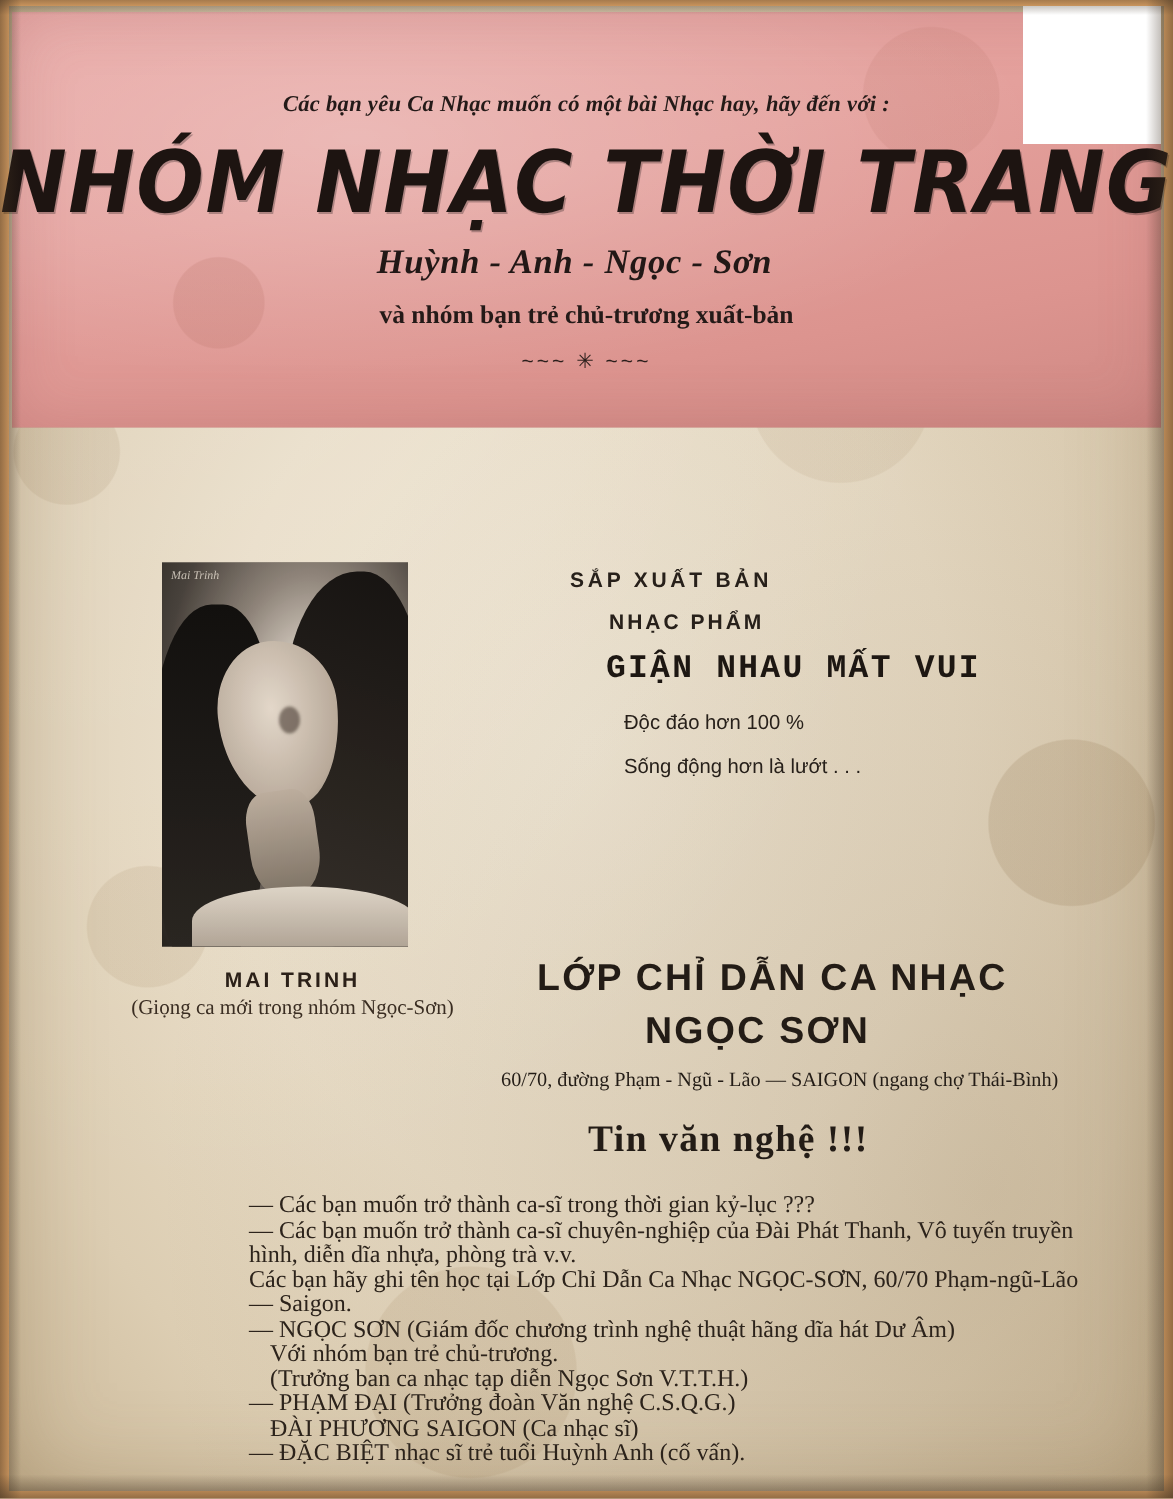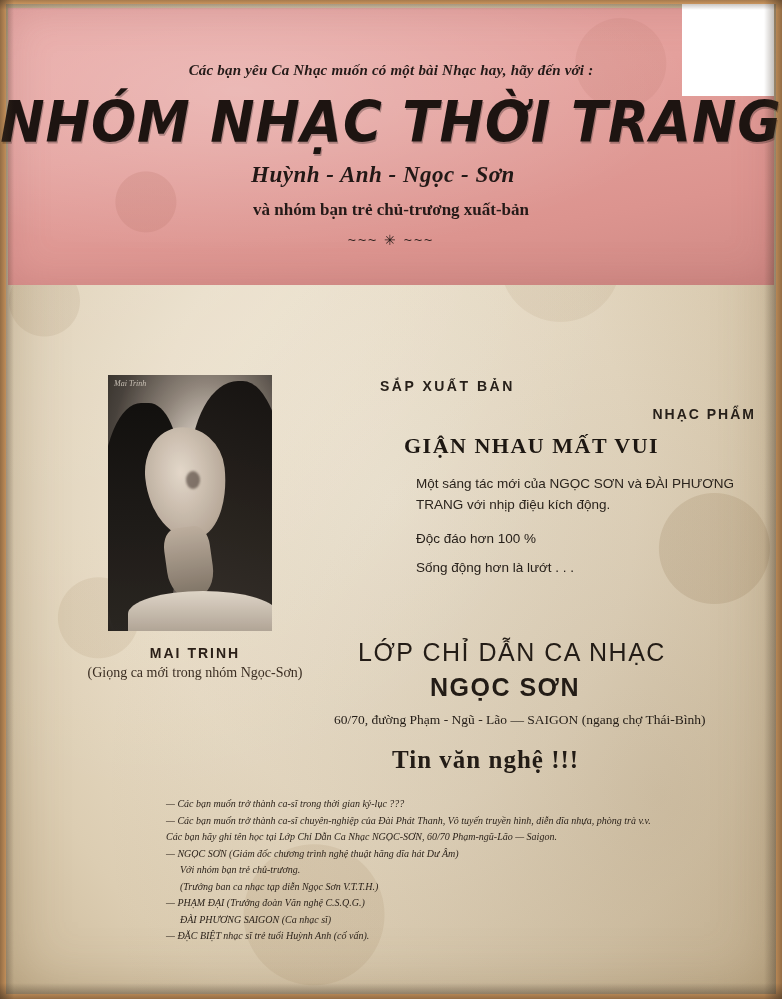--- a/index.html
+++ b/index.html
@@ -239,26 +239,25 @@
     letter-spacing: 2.5px;
     margin-left: 24px;
   }
   #release .kind {
     margin-top: 12px;
     margin-left: 50px;
     font-family: "Liberation Sans", sans-serif;
     font-size: 14px;
     font-weight: bold;
     letter-spacing: 2px;
-    text-align: right;
   }
   #release .song {
     margin-top: 11px;
     margin-left: 48px;
-    font-family: Liberation Serif, serif;
+    font-family: Liberation Mono, monospace;
     font-size: 22px;
     font-weight: bold;
     letter-spacing: 1.5px;
     color: #1d1712;
   }
   #release .desc {
     margin-top: 14px;
     margin-left: 60px;
     width: 320px;
     font-family: "Liberation Sans", sans-serif;
@@ -284,21 +283,21 @@
     position: absolute;
     left: 330px;
     top: 638px;
     width: 430px;
     z-index: 5;
     color: #231c16;
   }
   #classblock .l1 {
     font-family: "Liberation Sans", sans-serif;
     font-size: 25px;
-    font-weight: normal;
+    font-weight: bold;
     letter-spacing: 1.5px;
     margin-left: 28px;
   }
   #classblock .l2 {
     margin-top: 6px;
     margin-left: 100px;
     font-family: "Liberation Sans", sans-serif;
     font-size: 25px;
     font-weight: bold;
     letter-spacing: 1.5px;
@@ -319,24 +318,23 @@
   }
 
   
   #notes {
     position: absolute;
     left: 166px;
     top: 796px;
     width: 560px;
     z-index: 5;
     font-family: "Liberation Serif", serif;
-    font-size: 10px;
+    font-size: 16px;
     line-height: 16.5px;
     color: #2c231b;
-    font-style: italic;
   }
   #notes .item { white-space: normal; }
   #notes .indent { margin-left: 14px; }
   
   #edge-l, #edge-r, #edge-b, #edge-t {
     position: absolute; pointer-events: none; z-index: 20;
   }
   #edge-l { left:0; top:0; width:14px; height:999px; background: linear-gradient(90deg, rgba(60,45,30,.55), rgba(60,45,30,0)); }
   #edge-r { right:0; top:0; width:18px; height:999px; background: linear-gradient(270deg, rgba(60,45,30,.55), rgba(60,45,30,0)); }
   #edge-t { left:0; top:0; width:782px; height:10px; background: linear-gradient(180deg, rgba(60,45,30,.45), rgba(60,45,30,0)); }
@@ -816,21 +814,20 @@
 
   <div id="photo-caption">
     <div class="name">MAI TRINH</div>
     <div class="sub">(Giọng ca mới trong nhóm Ngọc-Sơn)</div>
   </div>
 
   <div id="release">
     <div class="kicker">SẮP XUẤT BẢN</div>
     <div class="kind">NHẠC PHẨM</div>
     <div class="song">GIẬN NHAU MẤT VUI</div>
-    <div class="desc">Một sáng tác mới của NGỌC SƠN và ĐÀI PHƯƠNG TRANG với nhịp điệu kích động.</div>
     <div class="line2">Độc đáo hơn 100 %</div>
     <div class="line3">Sống động hơn là lướt . . .</div>
   </div>
 
   <div id="classblock">
     <div class="l1">LỚP CHỈ DẪN CA NHẠC</div>
     <div class="l2">NGỌC SƠN</div>
     <div class="addr">60/70, đường Phạm - Ngũ - Lão — SAIGON (ngang chợ Thái-Bình)</div>
     <div id="news">Tin  văn  nghệ !!!</div>
   </div>

